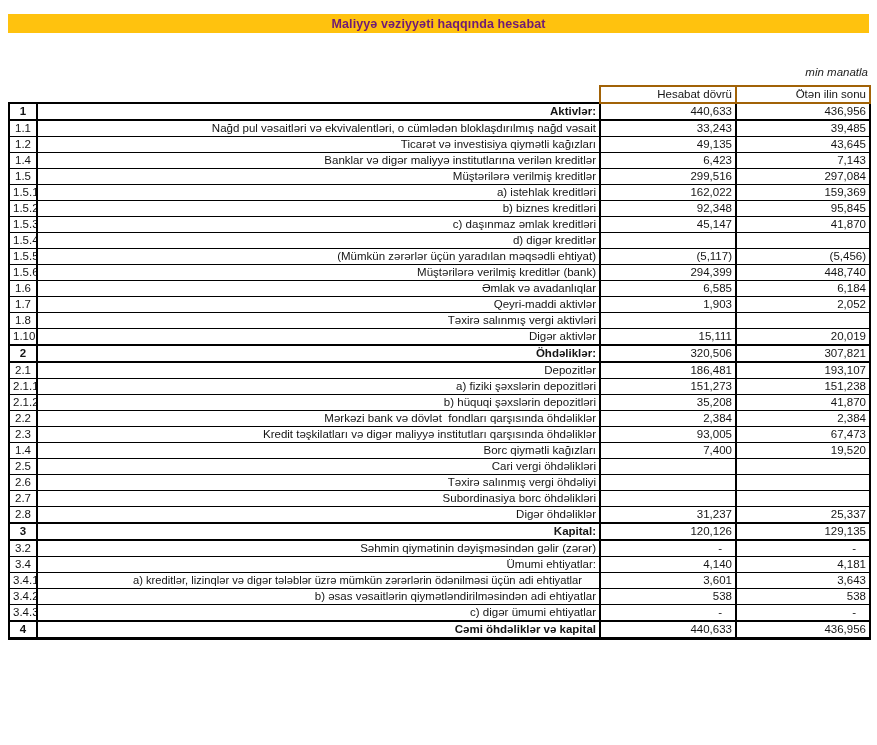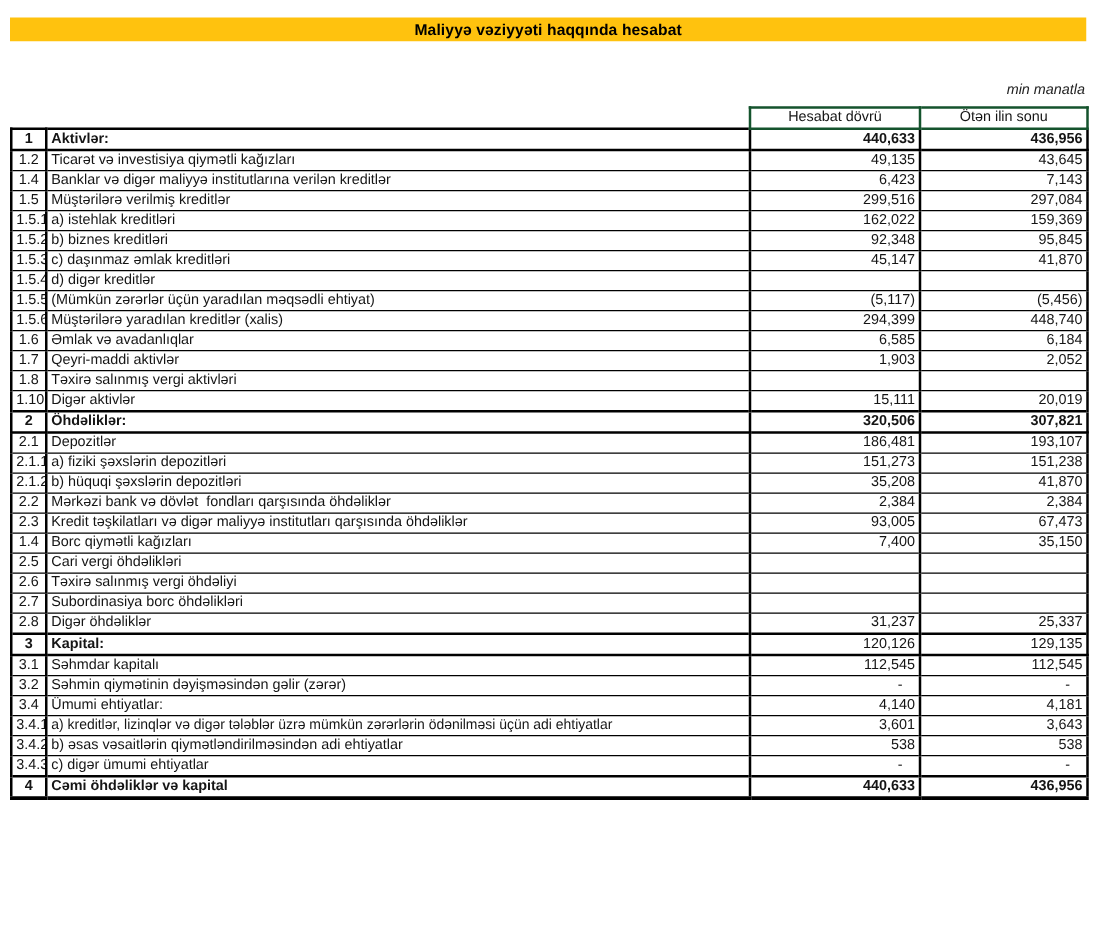--- a/index.html
+++ b/index.html
@@ -1,42 +1,42 @@
 <!DOCTYPE html>
 <html><head>
 <meta charset="utf-8">
 <style>
   html,body{margin:0;padding:0;background:#fff;}
   .page{position:relative;width:877px;height:745px;background:#ffffff;
         font-family:"Liberation Sans", sans-serif;color:#111;overflow:hidden;}
 
   .title-bar{position:absolute;left:8px;top:14px;width:861px;height:19px;
              background:#FFC20E;display:flex;align-items:center;justify-content:center;}
-  .title-bar .title{font-size:12.5px;font-weight:bold;color:#000000;letter-spacing:.1px;}
+  .title-bar .title{font-size:12.5px;font-weight:bold;color:#701a75;letter-spacing:.1px;}
 
   .unit-note{position:absolute;top:66px;right:9px;font-size:11.5px;font-style:italic;color:#222;}
 
   table.fin{position:absolute;left:8px;top:85px;width:861px;border-collapse:collapse;
             table-layout:fixed;}
   table.fin td,table.fin th{box-sizing:border-box;font-size:11.5px;font-weight:normal;
             padding:0 3px;height:16px;line-height:15px;overflow:hidden;white-space:nowrap;color:#151515;}
 
   
   th.hdr-spacer{border:none;background:transparent;}
-  th.hdr-val{border:2px solid #14532d;font-weight:bold;text-align:center;font-size:11.5px;height:16px;}
+  th.hdr-val{border:2px solid #a16207;font-weight:bold;text-align:right;font-size:11.5px;height:16px;}
 
   td.c-no{border:1px solid #000;border-left-width:2px;border-right-width:2px;
           text-align:center;font-size:10.8px;padding:0 1px;}
-  td.c-label{border:1px solid #000;border-right-width:2px;text-align:left;padding-left:4px;}
+  td.c-label{border:1px solid #000;border-right-width:2px;text-align:right;padding-left:4px;}
   td.c-val{border:1px solid #000;border-right-width:2px;text-align:right;padding-right:5px;}
   td.c-val.dash{padding-right:13px;}
 
   tr.section td{border-top-width:2px;border-bottom-width:2px;height:17px;}
   tr.section td.c-no, tr.section td.c-label{font-weight:bold;}
-  tr.section.bold-vals td.c-val{font-weight:bold;}
+  tr.section.bold-vals td.c-val{font-weight:normal;}
   tr:last-child td{border-bottom-width:3px;}
 
   .lbl{display:inline-block;white-space:pre;transform-origin:0 50%;}
 </style>
 </head>
 <body>
 
 <div class="page">
 
   <div class="title-bar">
@@ -61,20 +61,26 @@
       </tr>
     </thead>
     <tbody>
         <tr class="section bold-vals">
           <td class="c-no">1</td>
           <td class="c-label"><span class="lbl">Aktivlər:</span></td>
           <td class="c-val">440,633</td>
           <td class="c-val">436,956</td>
         </tr>
         <tr>
+          <td class="c-no">1.1</td>
+          <td class="c-label"><span class="lbl">Nağd pul vəsaitləri və ekvivalentləri, o cümlədən bloklaşdırılmış nağd vəsait</span></td>
+          <td class="c-val">33,243</td>
+          <td class="c-val">39,485</td>
+        </tr>
+        <tr>
           <td class="c-no">1.2</td>
           <td class="c-label"><span class="lbl">Ticarət və investisiya qiymətli kağızları</span></td>
           <td class="c-val">49,135</td>
           <td class="c-val">43,645</td>
         </tr>
         <tr>
           <td class="c-no">1.4</td>
           <td class="c-label"><span class="lbl">Banklar və digər maliyyə institutlarına verilən kreditlər</span></td>
           <td class="c-val">6,423</td>
           <td class="c-val">7,143</td>
@@ -110,21 +116,21 @@
           <td class="c-val"></td>
         </tr>
         <tr>
           <td class="c-no">1.5.5</td>
           <td class="c-label"><span class="lbl">(Mümkün zərərlər üçün yaradılan məqsədli ehtiyat)</span></td>
           <td class="c-val">(5,117)</td>
           <td class="c-val">(5,456)</td>
         </tr>
         <tr>
           <td class="c-no">1.5.6</td>
-          <td class="c-label"><span class="lbl">Müştərilərə yaradılan kreditlər (xalis)</span></td>
+          <td class="c-label"><span class="lbl">Müştərilərə verilmiş kreditlər (bank)</span></td>
           <td class="c-val">294,399</td>
           <td class="c-val">448,740</td>
         </tr>
         <tr>
           <td class="c-no">1.6</td>
           <td class="c-label"><span class="lbl">Əmlak və avadanlıqlar</span></td>
           <td class="c-val">6,585</td>
           <td class="c-val">6,184</td>
         </tr>
         <tr>
@@ -178,21 +184,21 @@
         <tr>
           <td class="c-no">2.3</td>
           <td class="c-label"><span class="lbl">Kredit təşkilatları və digər maliyyə institutları qarşısında öhdəliklər</span></td>
           <td class="c-val">93,005</td>
           <td class="c-val">67,473</td>
         </tr>
         <tr>
           <td class="c-no">1.4</td>
           <td class="c-label"><span class="lbl">Borc qiymətli kağızları</span></td>
           <td class="c-val">7,400</td>
-          <td class="c-val">35,150</td>
+          <td class="c-val">19,520</td>
         </tr>
         <tr>
           <td class="c-no">2.5</td>
           <td class="c-label"><span class="lbl">Cari vergi öhdəlikləri</span></td>
           <td class="c-val"></td>
           <td class="c-val"></td>
         </tr>
         <tr>
           <td class="c-no">2.6</td>
           <td class="c-label"><span class="lbl">Təxirə salınmış vergi öhdəliyi</span></td>
@@ -211,26 +217,20 @@
           <td class="c-val">31,237</td>
           <td class="c-val">25,337</td>
         </tr>
         <tr class="section">
           <td class="c-no">3</td>
           <td class="c-label"><span class="lbl">Kapital:</span></td>
           <td class="c-val">120,126</td>
           <td class="c-val">129,135</td>
         </tr>
         <tr>
-          <td class="c-no">3.1</td>
-          <td class="c-label"><span class="lbl">Səhmdar kapitalı</span></td>
-          <td class="c-val">112,545</td>
-          <td class="c-val">112,545</td>
-        </tr>
-        <tr>
           <td class="c-no">3.2</td>
           <td class="c-label"><span class="lbl">Səhmin qiymətinin dəyişməsindən gəlir (zərər)</span></td>
           <td class="c-val dash">-</td>
           <td class="c-val dash">-</td>
         </tr>
         <tr>
           <td class="c-no">3.4</td>
           <td class="c-label"><span class="lbl">Ümumi ehtiyatlar:</span></td>
           <td class="c-val">4,140</td>
           <td class="c-val">4,181</td>

